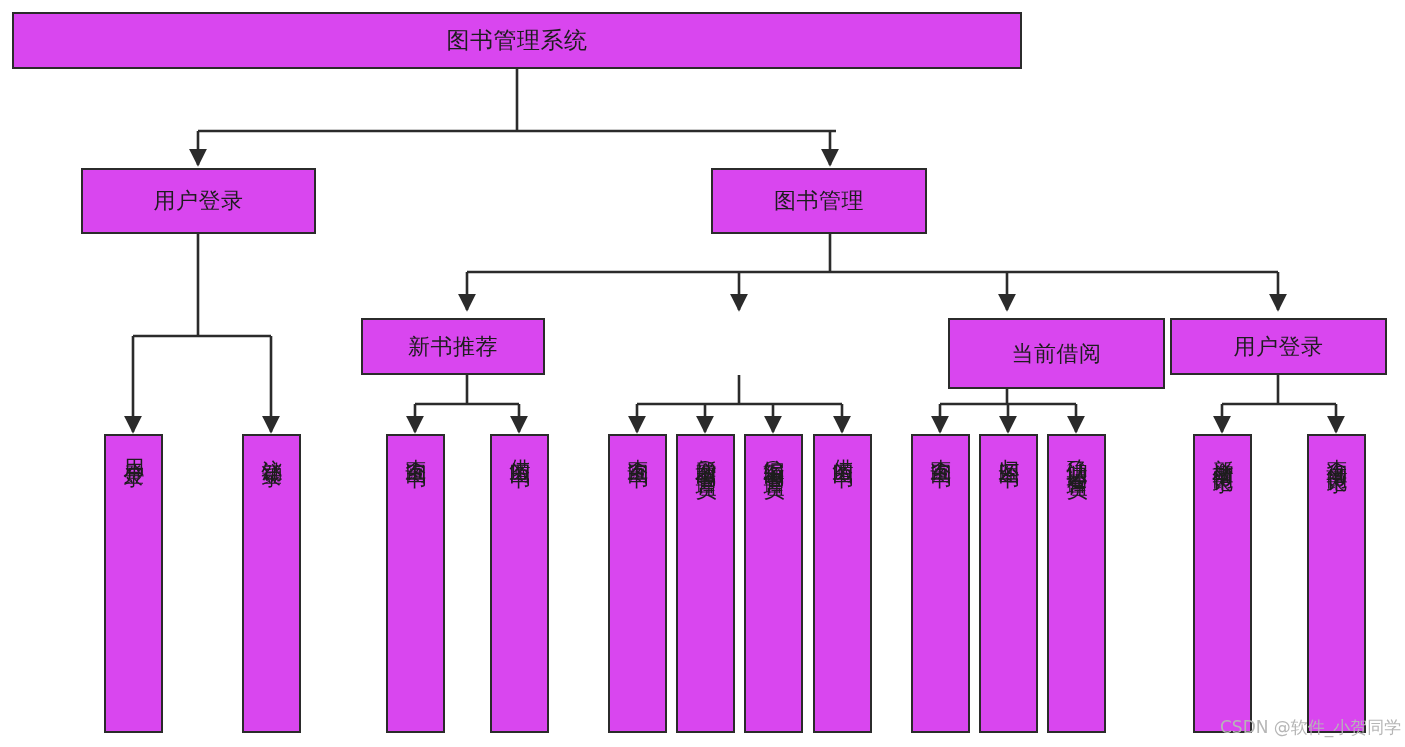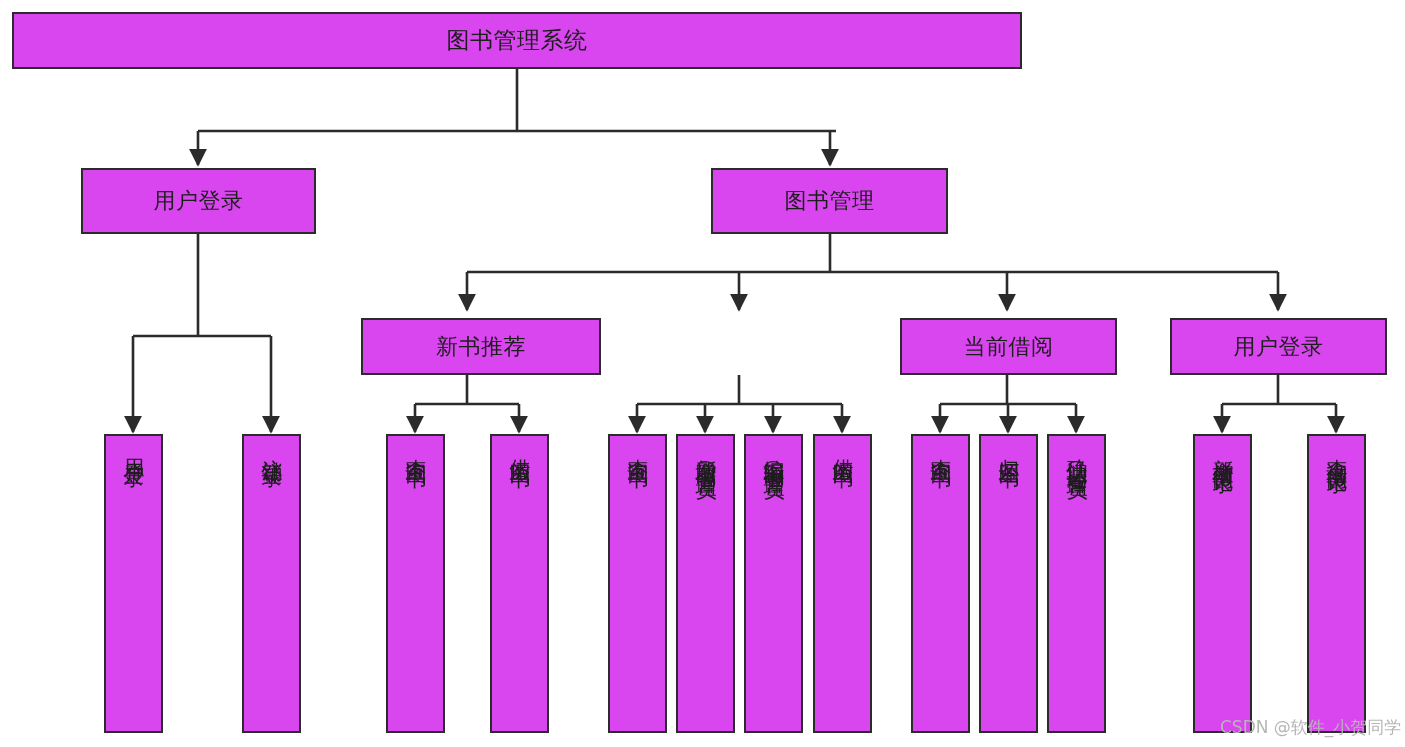--- a/index.html
+++ b/index.html
@@ -128,28 +128,28 @@
     </g>
   </svg>
 
   <div class="node node-root" style="left:12px; top:12px; width:1010px; height:57px;">
     <span class="node-label">图书管理系统</span>
   </div>
 
   <div class="node node-l2" style="left:81px; top:168px; width:235px; height:66px;">
     <span class="node-label">用户登录</span>
   </div>
-  <div class="node node-l2" style="left:711px; top:168px; width:237px; height:66px;">
+  <div class="node node-l2" style="left:711px; top:168px; width:216px; height:66px;">
     <span class="node-label">图书管理</span>
   </div>
 
-  <div class="node node-l3" style="left:361px; top:318px; width:240px; height:57px;">
+  <div class="node node-l3" style="left:361px; top:318px; width:184px; height:57px;">
     <span class="node-label">新书推荐</span>
   </div>
-  <div class="node node-l3" style="left:900px; top:318px; width:217px; height:57px;">
+  <div class="node node-l3" style="left:948px; top:318px; width:217px; height:71px;">
     <span class="node-label">当前借阅</span>
   </div>
   <div class="node node-l3" style="left:1170px; top:318px; width:217px; height:57px;">
     <span class="node-label">用户登录</span>
   </div>
 
   <div class="node node-leaf" style="left:104px; top:434px; width:59px; height:299px;">
     <span class="node-label">用户登录</span>
   </div>
   <div class="node node-leaf" style="left:242px; top:434px; width:59px; height:299px;">

